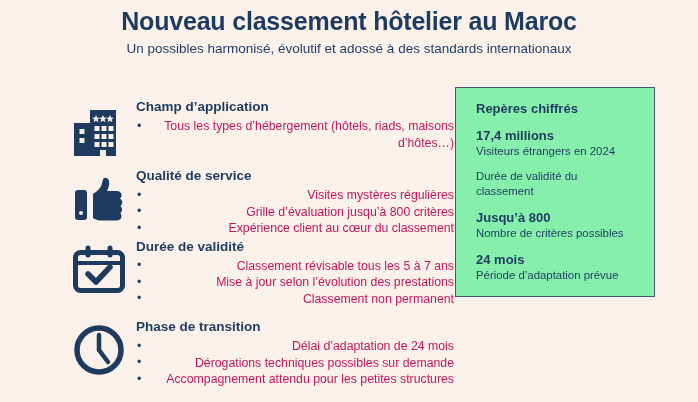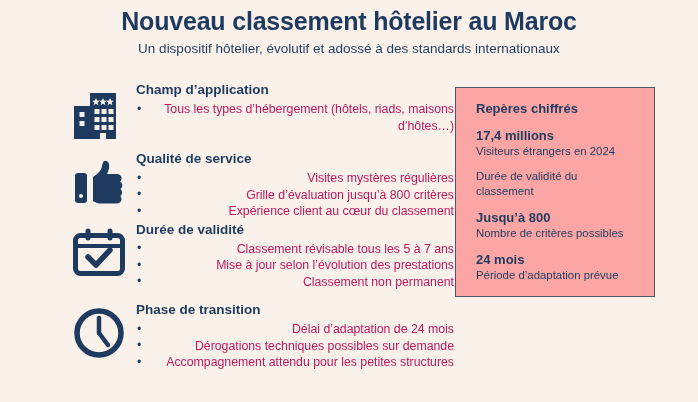--- a/index.html
+++ b/index.html
@@ -93,34 +93,34 @@
   ul.bullets li::before {
     content: "•";
     position: absolute;
     left: 1px;
     top: -0.5px;
     font-size: 12.5px;
     color: #1e3a5f;
   }
 
   
-  .section.s1 { margin-bottom: 7px; }
+  .section.s1 { margin-bottom: 7px; margin-top: 17px; }
   .section.s2 { margin-bottom: 0; }
   .section.s3 { margin-bottom: 10px; }
   .section.s4 { margin-bottom: 0; }
 
   
   .stats-panel {
     position: absolute;
     left: 455px;
     top: 87px;
     width: 200px;
     height: 210px;
     box-sizing: border-box;
-    background: #fca5a5;
+    background: #86efac;
     border: 1.5px solid #4a5568;
     padding: 12px 16px 10px 20px;
   }
   .stats-title {
     font-size: 13px;
     font-weight: bold;
     color: #1e3a5f;
     line-height: 18px;
     margin: 0 0 9px 0;
   }
@@ -143,21 +143,21 @@
 
   svg { display: block; }
 </style>
 </head>
 <body>
 
 <div class="page">
 
   <div class="header">
     <h1 class="title">Nouveau classement hôtelier au Maroc</h1>
-    <p class="subtitle">Un dispositif hôtelier, évolutif et adossé à des standards internationaux</p>
+    <p class="subtitle">Un possibles harmonisé, évolutif et adossé à des standards internationaux</p>
   </div>
 
   <div class="sections">
 
     <div class="section s1">
       <div class="icon-box">
         <svg width="58" height="58" viewBox="0 0 58 58" aria-hidden="true">
           <g fill="#1e3a5f">
 
             <path d="M20 9 h26 v46 h-26 z"></path>

